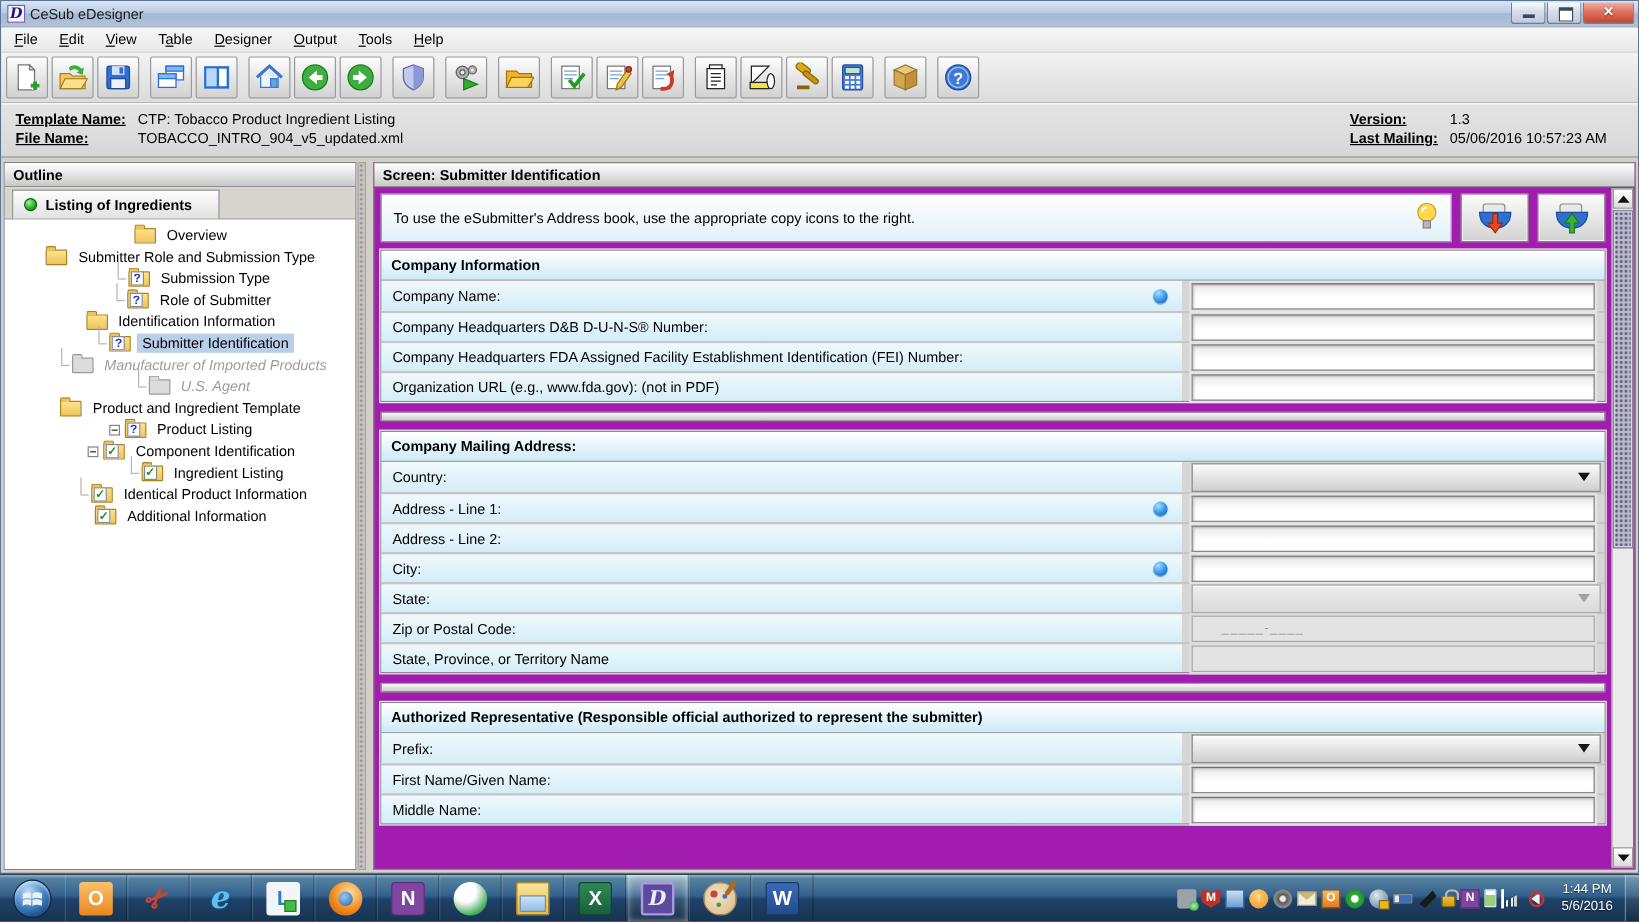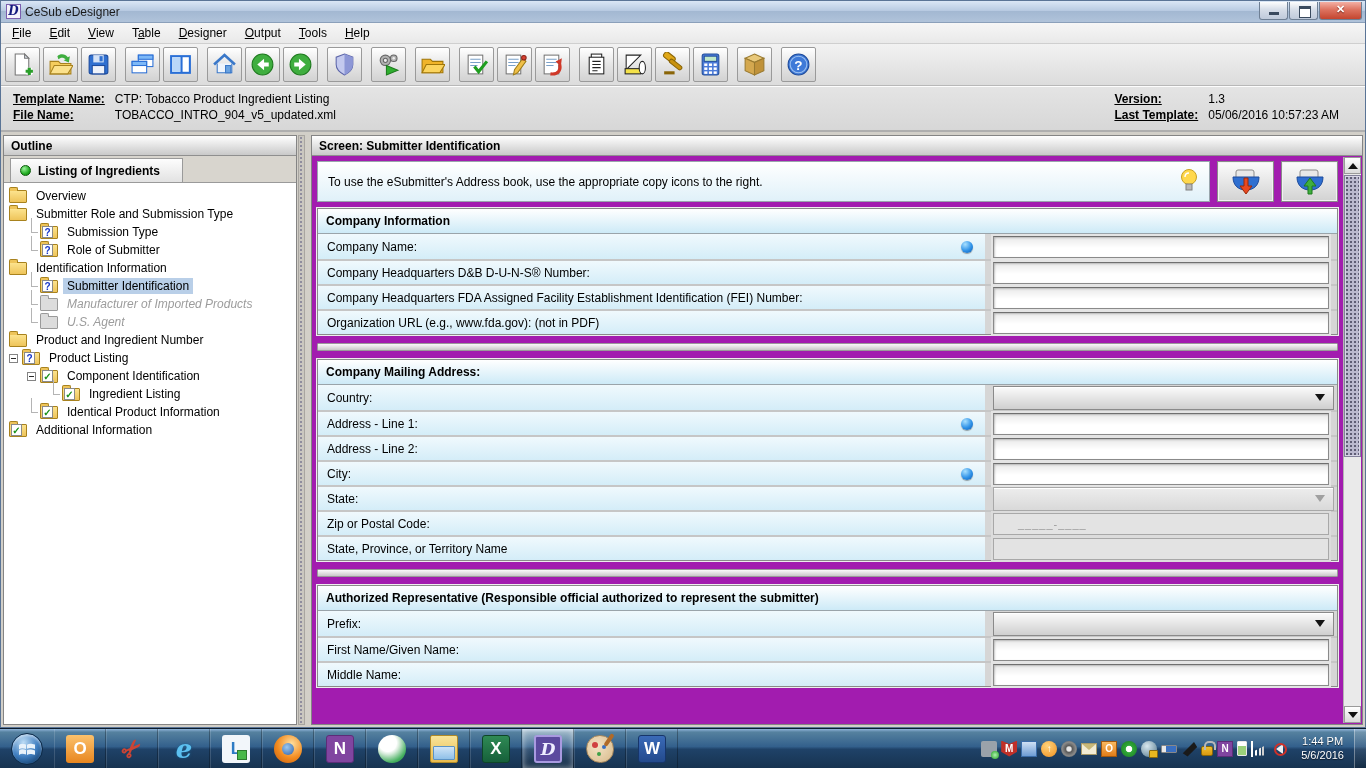--- a/index.html
+++ b/index.html
@@ -36,21 +36,21 @@
   
   .workspace { flex:1; display:flex; padding:3px 2px 2px; background:#d2cfc8; min-height:0; }
   .panel { border:1px solid #848484; background:#fff; display:flex; flex-direction:column; min-height:0; }
   .panel-header { height:20px; flex:none; background:linear-gradient(#ffffff,#c9c9c9); border-bottom:1px solid #8f8f8f; font-weight:bold; padding:3px 0 0 7px; }
 
   .outline-panel { width:294px; flex:none; }
   .tabstrip { height:27px; flex:none; background:#d8d5ce; display:flex; align-items:flex-end; padding:3px 0 0 6px; border-bottom:1px solid #9a9a9a; }
   .tab { display:flex; align-items:center; gap:7px; height:24px; padding:0 22px 0 9px; background:linear-gradient(#fdfdfd,#e2e2e2); border:1px solid #9a9a9a; border-bottom:none; font-weight:bold; }
   .led { width:11px; height:11px; border-radius:50%; background:radial-gradient(circle at 35% 30%, #9df29d, #23ad23 60%, #0c7a0c); border:1px solid #0a5c0a; }
   .tree { flex:1; background:#fff; padding-top:4px; overflow:hidden; }
-  .ti { display:flex; align-items:center; height:18px; white-space:nowrap; }
+  .ti { display:flex; align-items:center; height:18px; white-space:nowrap;justify-content:center; }
   .ti .tlabel { padding:1px 4px; }
   .ti.sel .tlabel { background:#b9cfe8; }
   .ti.dis { color:#9c9c9c; font-style:italic; }
   .lvl0 { padding-left:5px; } .lvl1 { padding-left:23px; } .lvl2 { padding-left:45px; }
   .conn { width:11px; height:18px; position:relative; flex:none; margin-right:2px; }
   .conn::before { content:""; position:absolute; left:4px; top:-5px; height:14px; border-left:1px solid #b4b4b4; }
   .conn::after { content:""; position:absolute; left:4px; top:9px; width:7px; border-top:1px solid #b4b4b4; }
   .exp { width:9px; height:9px; flex:none; background:#fff; border:1px solid #848484; position:relative; margin-right:4px; }
   .exp::after { content:""; position:absolute; left:1px; top:3px; width:5px; border-top:1px solid #2a2a2a; }
   .tico { width:18px; height:13px; flex:none; position:relative; margin-right:5px; background:linear-gradient(#fce38e,#eec45a); border:1px solid #a8821e; border-radius:1px; }
@@ -352,21 +352,21 @@
     <div class="infobar">
       <div class="info-grid">
         <span class="lbl">Template Name:</span>
         <span>CTP: Tobacco Product Ingredient Listing</span>
         <span class="lbl">File Name:</span>
         <span>TOBACCO_INTRO_904_v5_updated.xml</span>
       </div>
       <div class="info-grid right">
         <span class="lbl">Version:</span>
         <span>1.3</span>
-        <span class="lbl">Last Template:</span>
+        <span class="lbl">Last Mailing:</span>
         <span>05/06/2016 10:57:23 AM</span>
       </div>
     </div>
 
     <div class="workspace">
 
       <div class="panel outline-panel">
         <div class="panel-header">Outline</div>
         <div class="tabstrip">
           <div class="tab">
@@ -413,21 +413,21 @@
               <span class="tico gray"></span>
               <span class="tlabel">Manufacturer of Imported Products</span>
             </div>
           <div class="ti lvl1 dis">
               <span class="conn"></span>
               <span class="tico gray"></span>
               <span class="tlabel">U.S. Agent</span>
             </div>
           <div class="ti lvl0">
               <span class="tico f"></span>
-              <span class="tlabel">Product and Ingredient Number</span>
+              <span class="tlabel">Product and Ingredient Template</span>
             </div>
           <div class="ti lvl0">
               <span class="exp"></span>
               <span class="tico q">
                 <i class="badge"></i>
               </span>
               <span class="tlabel">Product Listing</span>
             </div>
           <div class="ti lvl1">
               <span class="exp"></span>

